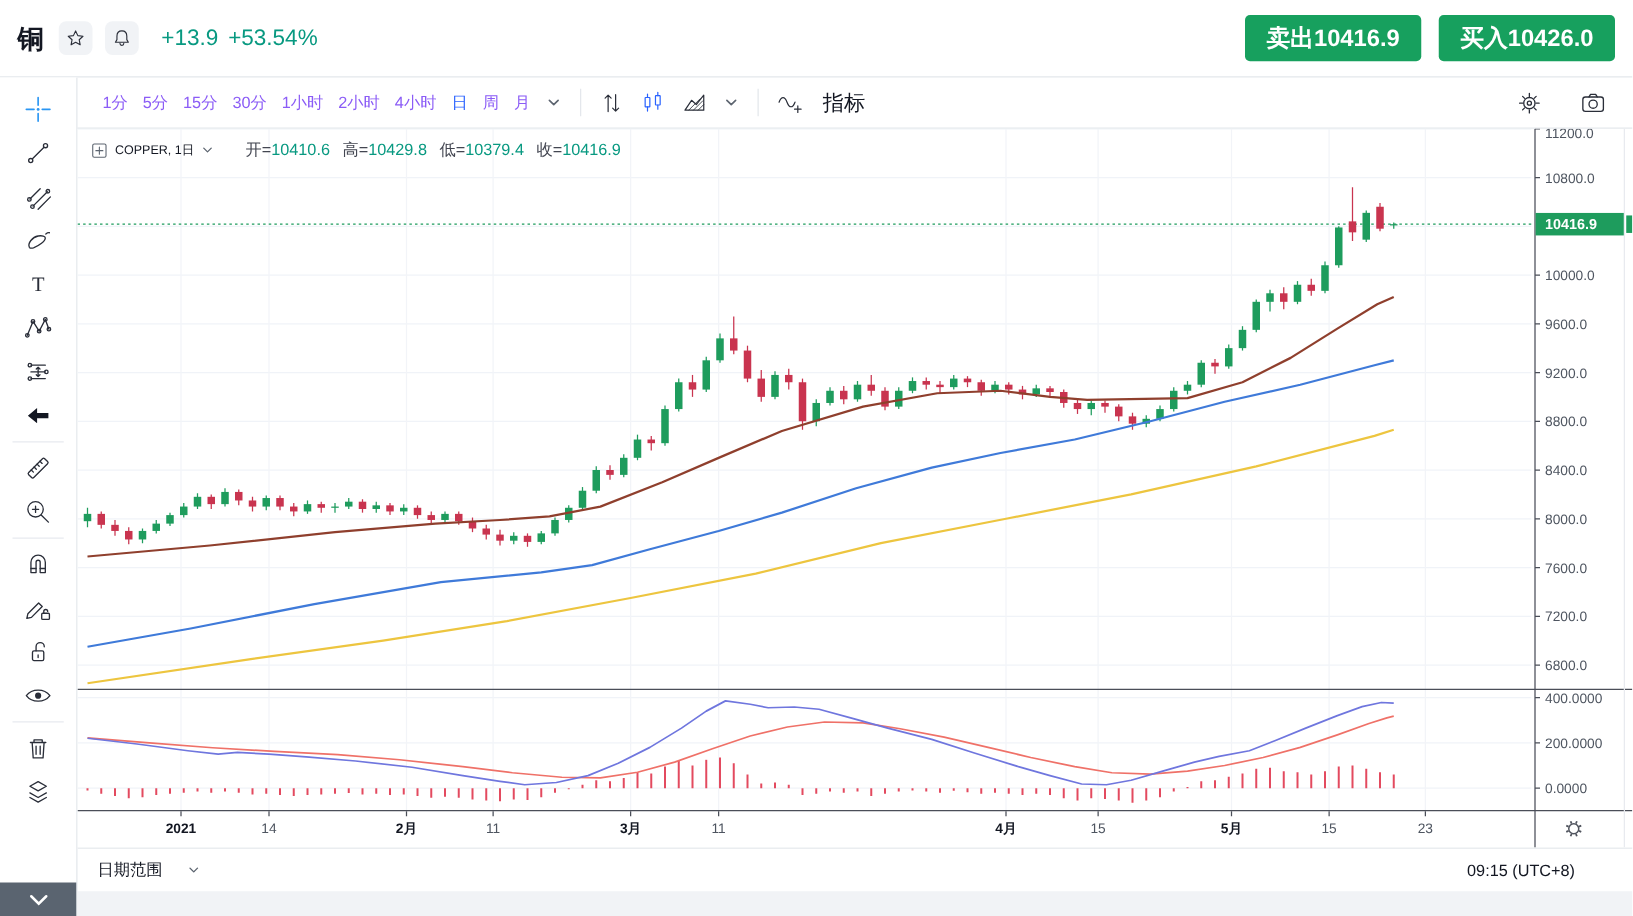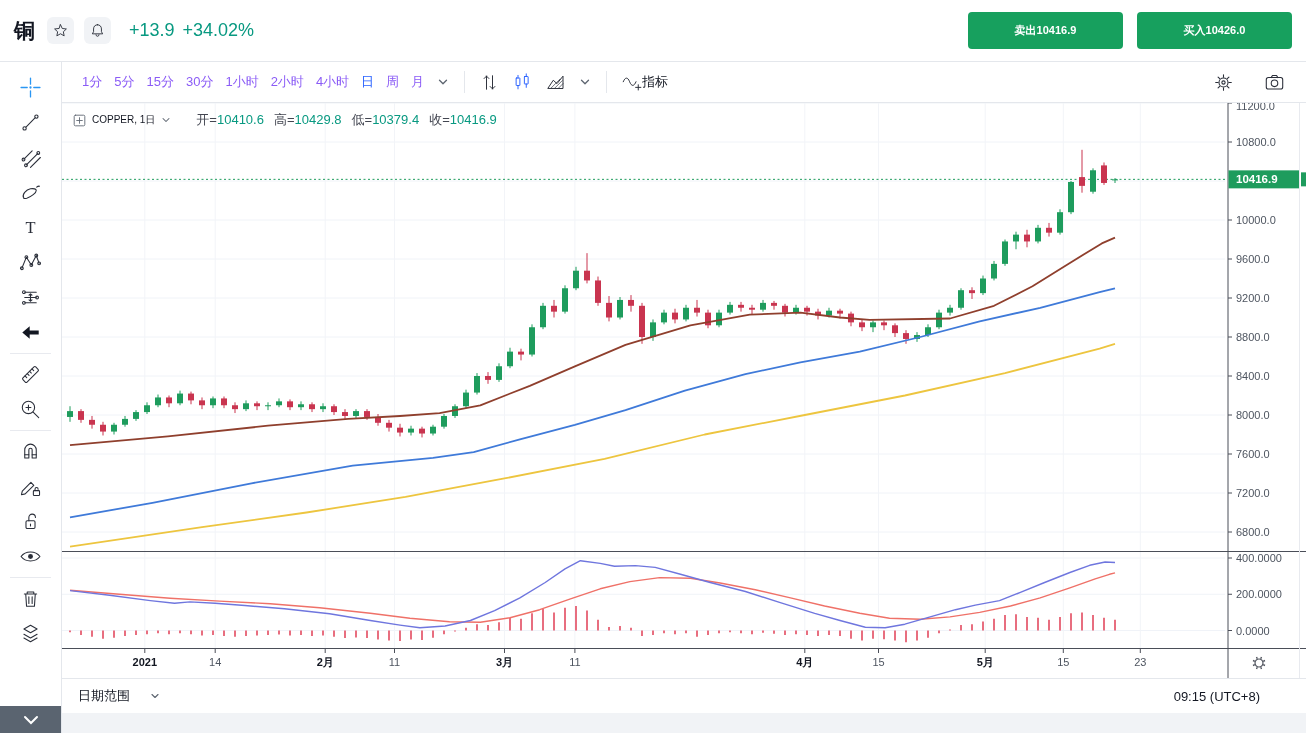--- a/index.html
+++ b/index.html
@@ -5,33 +5,33 @@
 *{margin:0;padding:0;box-sizing:border-box}
 html,body{width:1306px;height:733px;overflow:hidden}
 body{font-family:"Liberation Sans",sans-serif;background:#fff;color:#131722}
 button{font-family:inherit}
 .header{height:62px;display:flex;align-items:center;padding:0 14px;border-bottom:1px solid #e4e7ec}
 .sym{font-size:21px;font-weight:700;margin-right:12px}
 .icon-btn{width:27px;height:27px;border:none;border-radius:6px;background:#f1f3f6;display:flex;align-items:center;justify-content:center;margin-right:10px;cursor:pointer}
 .icon-btn svg{width:17px;height:17px;stroke:#2a2e39;stroke-width:1.5;fill:none;stroke-linecap:round;stroke-linejoin:round}
 .chg{color:#089981;font-size:18px;margin-left:8px}
 .spacer{flex:1}
-.trade-btn{width:155px;height:37px;background:#17a05e;color:#fff;font-size:11px;font-weight:700;border:none;border-radius:4px;margin-left:14px;cursor:pointer}
+.trade-btn{width:141px;height:37px;background:#17a05e;color:#fff;font-size:19px;font-weight:700;border:none;border-radius:4px;margin-left:14px;cursor:pointer}
 .app{display:flex;height:671px}
 .ltb{width:62px;border-right:1px solid #e4e7ec;position:relative;padding-top:8px;background:#fff}
 .tool{width:100%;height:35px;background:none;border:none;display:flex;align-items:center;justify-content:center;cursor:pointer}
 .tool svg{width:23px;height:23px;stroke:#2a2e39;stroke-width:1.3;fill:none;stroke-linecap:round;stroke-linejoin:round}
 .lsep{height:1px;background:#e8eaef;margin:3px 10px}
 .collapse{position:absolute;bottom:0;left:0;width:100%;height:27px;background:#5a6470;border:none;display:flex;align-items:center;justify-content:center;cursor:pointer}
 .main{flex:1;display:flex;flex-direction:column;min-width:0}
 .ctb{height:41px;border-bottom:1px solid #e4e7ec;display:flex;align-items:center;padding-left:14px;position:relative}
 .tf{border:none;background:none;font-size:13px;color:#8b5cf6;padding:4px 6px;cursor:pointer}
 .tf.active{color:#2962ff}
 .vsep{width:1px;height:22px;background:#e4e7ec;margin:0 8px}
-.tbtn{border:none;background:none;display:flex;align-items:center;padding:3px 6px;cursor:pointer;font-size:13px;color:#131722;gap:0}
+.tbtn{border:none;background:none;display:flex;align-items:center;padding:3px 6px;cursor:pointer;font-size:17px;color:#131722;gap:16px}
 .tbtn svg{width:21px;height:21px;stroke:#2a2e39;stroke-width:1.3;fill:none;stroke-linecap:round;stroke-linejoin:round}
 .ctb-right{position:absolute;right:14px;top:0;height:100%;display:flex;align-items:center;gap:16px}
 .ctb-right .tbtn svg{width:23px;height:23px}
 .canvas{position:relative;height:575px}
 #chart-svg{display:block}
 .legend{position:absolute;top:8px;left:10px;display:flex;align-items:center;font-size:13px;z-index:2}
 .legend-sym{display:flex;align-items:center;gap:5px;border:none;background:none;font-size:10px;color:#131722;cursor:pointer;margin-right:24px}
 .legend-sym svg{stroke:#5d6570;fill:none;stroke-width:1.4;stroke-linecap:round;stroke-linejoin:round}
 .kv{margin-right:10px;color:#434651}
 .kv .v{color:#089981}
@@ -51,21 +51,21 @@
         <path d="M14 4.5 l2.9 6.2 6.8 .8 -5 4.6 1.3 6.7 -6 -3.4 -6 3.4 1.3 -6.7 -5 -4.6 6.8 -.8 Z"></path>
       </svg>
   </button>
   <button class="icon-btn">
     <svg viewBox="0 0 28 28">
         <path d="M14 4.5c-4 0-6.5 3-6.5 7v4.5l-2 3.5h17l-2-3.5v-4.5c0-4-2.5-7-6.5-7Z"></path>
         <path d="M11.5 21a2.5 2.5 0 0 0 5 0"></path>
       </svg>
   </button>
   <span class="chg">+13.9</span>
-  <span class="chg">+34.02%</span>
+  <span class="chg">+53.54%</span>
   <div class="spacer"></div>
   <button class="trade-btn"><span>卖出</span><span>10416.9</span></button>
   <button class="trade-btn"><span>买入</span><span>10426.0</span></button>
 </div>
 
 <div class="app">
   <div class="ltb">
     <button class="tool">
         <svg viewBox="0 0 28 28">
           <g stroke="#2a96f3" stroke-width="1.6">

